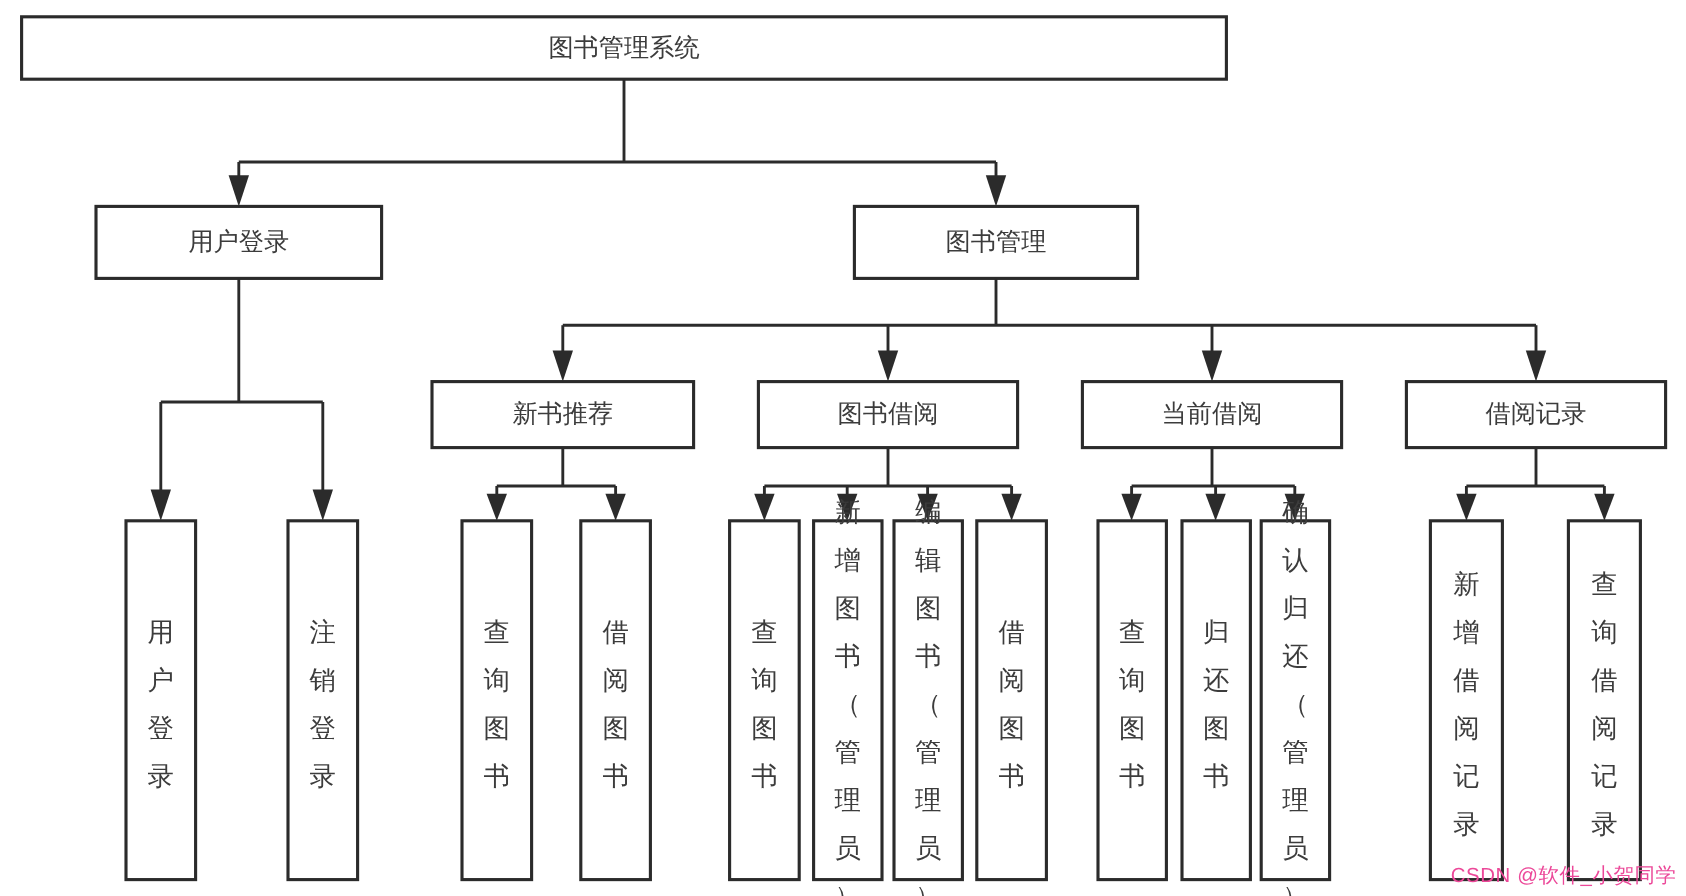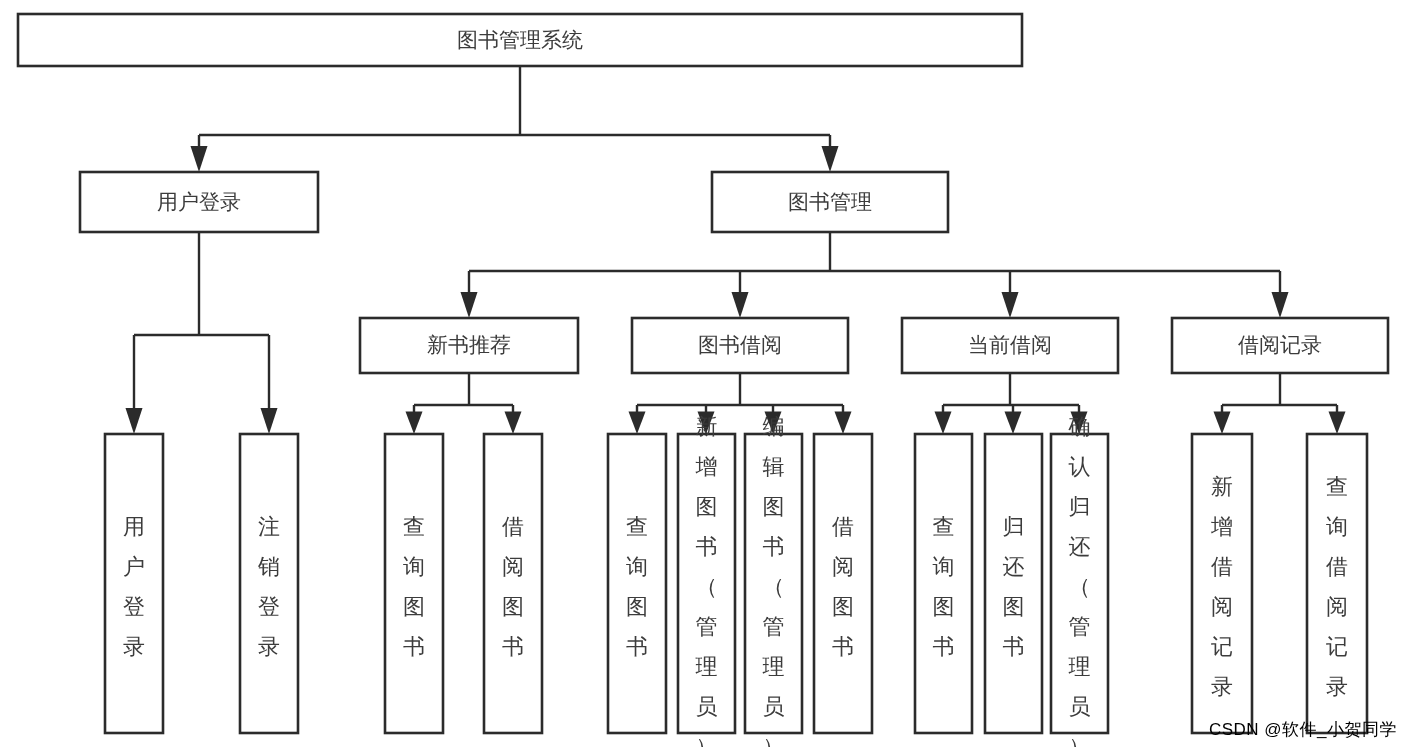--- a/index.html
+++ b/index.html
@@ -38,21 +38,21 @@
     stroke-linecap:butt;
   }
   .arrow-head{fill:#2b2b2b;stroke:none;}
 
   .watermark{
     position:absolute;
     right:8px;
     bottom:6px;
     font-family:"Liberation Sans","DejaVu Sans",sans-serif;
     font-size:17px;
-    color:#000000;
+    color:#ec4899;
     letter-spacing:.5px;
     white-space:nowrap;
     user-select:none;
   }
 </style>
 </head>
 <body>
 
 <div id="diagram-root">
   <svg id="tree-svg" viewBox="0 0 1405 747" xmlns="http://www.w3.org/2000/svg">

